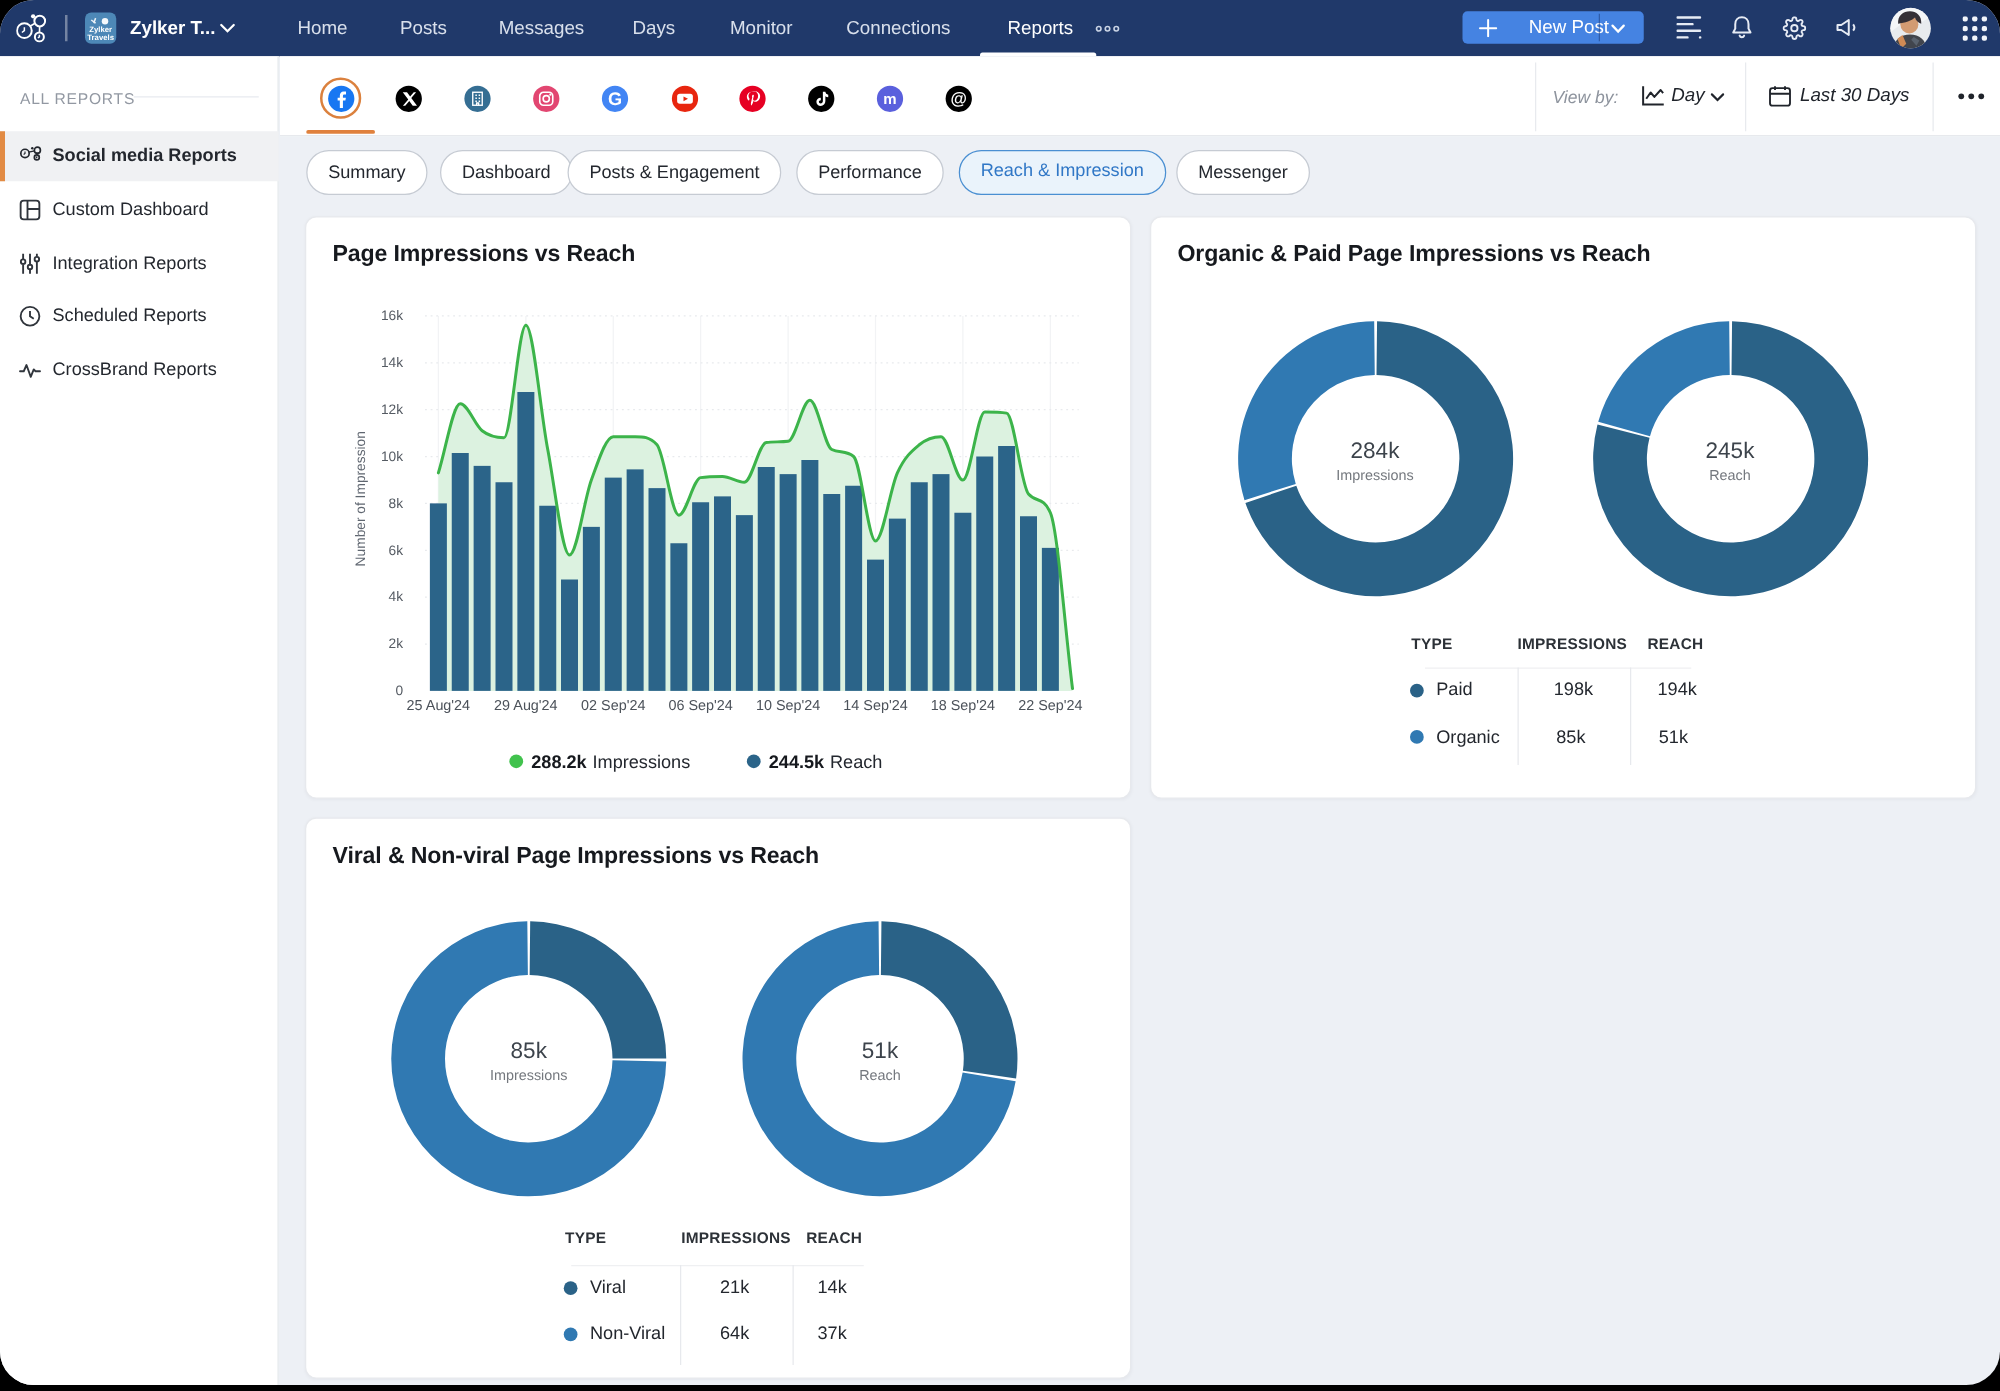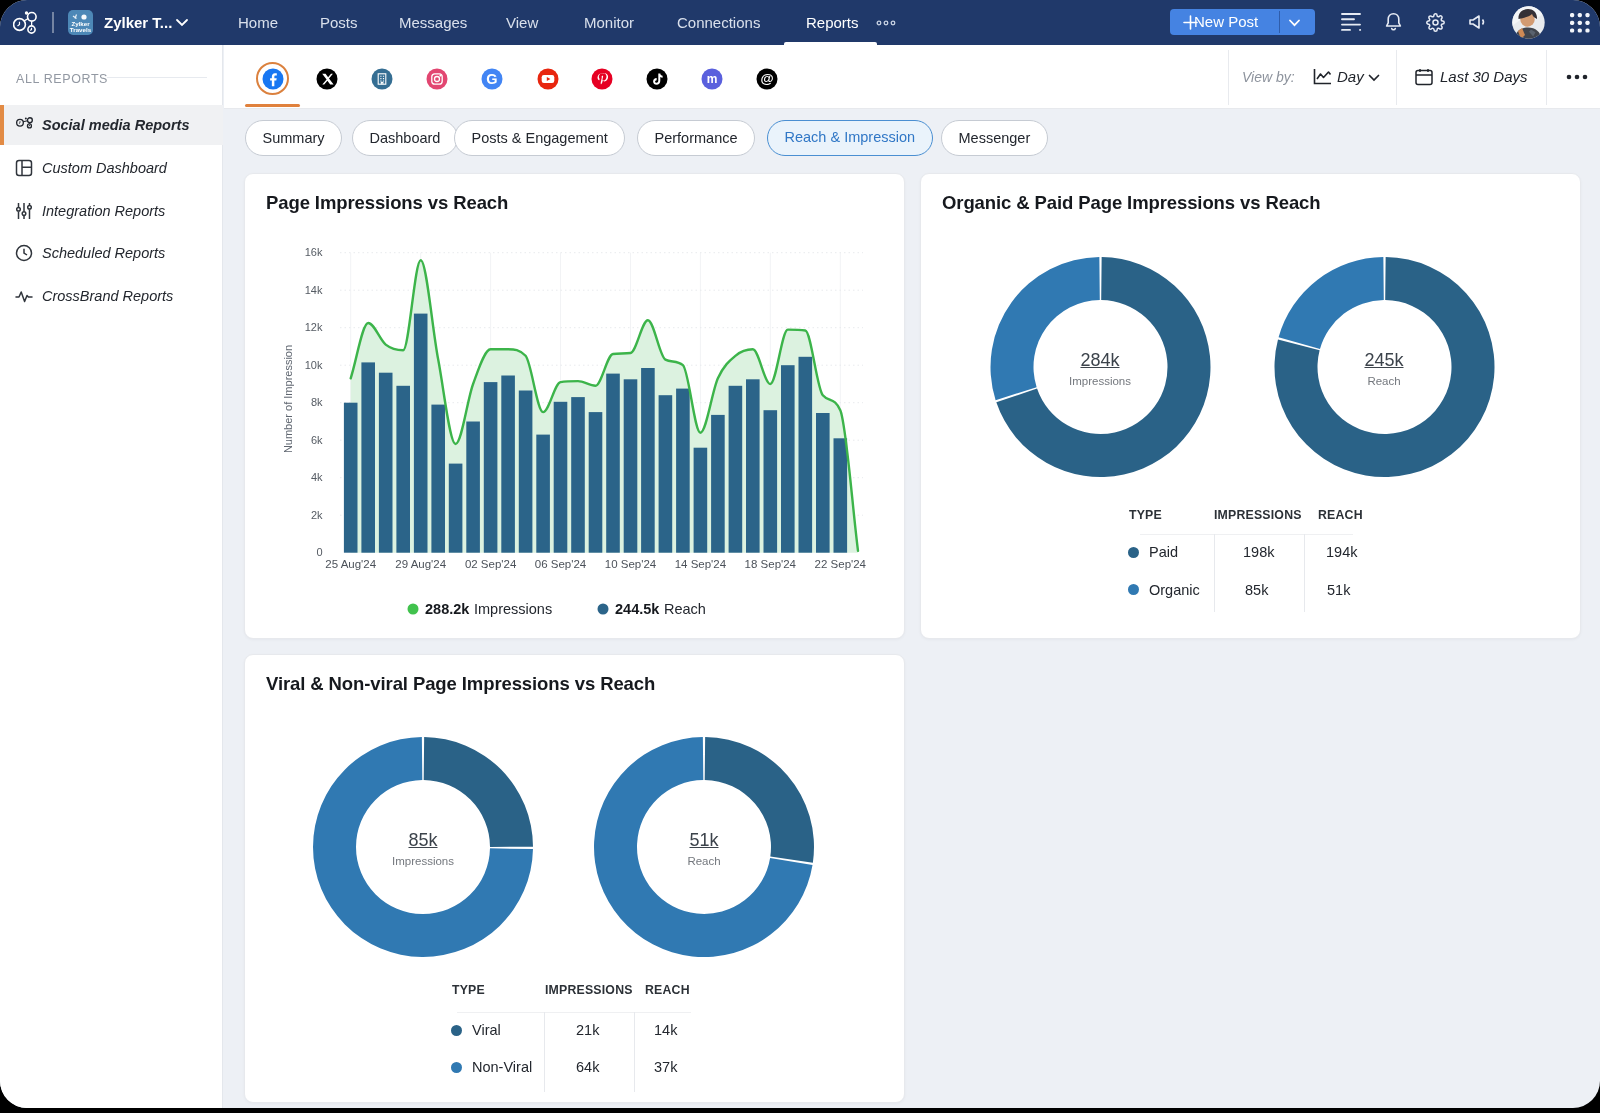--- a/index.html
+++ b/index.html
@@ -7,48 +7,48 @@
 body { font-family:"Liberation Sans", sans-serif; }
 .app { position:absolute; left:0; top:0; width:1600px; height:1108px; border-radius:27px; overflow:hidden; background:#edf0f5; }
 .abs { position:absolute; }
 
 .nav { position:absolute; left:0; top:0; width:1600px; height:45px; background:#20396a; }
 .nav .item { position:absolute; top:0; height:45px; line-height:45px; color:#d9e0ec; font-size:15px; }
 .nav .active { color:#fff; }
 .nav .uline { position:absolute; left:784px; top:42px; width:93px; height:3px; background:#fff; border-radius:2px 2px 0 0; }
 .brandtxt { position:absolute; left:104px; top:0; height:45px; line-height:45px; color:#fff; font-size:15px; font-weight:bold; }
 .newpost { position:absolute; left:1170px; top:9px; width:145px; height:26px; background:#4583e2; border-radius:4px; color:#fff; font-size:15px; }
-.npmain { position:absolute; left:24px; top:0; height:36px; line-height:26px; }
+.npmain { position:absolute; left:53px; top:0; height:36px; line-height:26px; }
 .npdiv { position:absolute; left:109px; top:2px; width:1px; height:22px; background:rgba(25,55,115,.5); }
 
 .side { position:absolute; left:0; top:45px; width:223px; height:1063px; background:#fff; border-right:1px solid #e4e7ec; }
 .side .hdr { position:absolute; left:16px; top:27px; font-size:12.5px; letter-spacing:.6px; color:#9298a2; }
 .side .hline { position:absolute; left:107px; top:32px; width:100px; height:1px; background:#e7eaef; }
 .sitem { position:absolute; left:0; width:223px; height:40px; font-size:14.5px; color:#23272e; }
-.sitem .lbl { position:absolute; left:42px; top:0; height:32px; line-height:40px;font-style:italic; }
+.sitem .lbl { position:absolute; left:42px; top:0; height:32px; line-height:40px; }
 .sitem svg { position:absolute; left:15px; top:11px; }
 .sitem.on { background:#f0f1f3; font-weight:bold; }
 .sitem.on:before { content:""; position:absolute; left:0; top:0; width:4px; height:40px; background:#e28b44; }
 
 .toolbar { position:absolute; left:224px; top:45px; width:1376px; height:64px; background:#fff; border-bottom:1px solid #e7e9ed; }
 .tdiv { position:absolute; top:5px; width:1px; height:55px; background:#e8eaee; }
 .vlab { position:absolute; top:24px; font-size:14px; font-style:italic; color:#8d939d; white-space:nowrap; }
 .ttxt { position:absolute; top:23px; font-size:15px; color:#20242b; white-space:nowrap;font-style:italic; }
 .fbul { position:absolute; left:245px; top:104px; width:55px; height:3px; background:#e0813d; border-radius:2px; }
 
 .chip { position:absolute; top:120px; height:36px; line-height:34px; padding:0 16.5px; border:1px solid #c6cbd3; border-radius:18px; background:#fff; font-size:14.5px; color:#23272e; }
 .chip.on { border:1.5px solid #4a8fd2; background:#eaf3fb; color:#3077c6; line-height:33px; }
 
 .card { position:absolute; background:#fff; border:1px solid #e7e9ed; border-radius:9px; box-shadow:0 1px 3px rgba(25,35,55,.04); }
 .card h3 { position:absolute; left:21px; top:18px; font-size:18.5px; font-weight:700; color:#16191e; letter-spacing:-.1px; }
 .axl { font-size:11px; fill:#555b63; font-family:"Liberation Sans",sans-serif; }
 .axd { font-size:11.5px; fill:#4c525a; font-family:"Liberation Sans",sans-serif; }
 .lg  { font-size:14.5px; fill:#23272e; font-family:"Liberation Sans",sans-serif; }
 .lgb { font-size:14.5px; font-weight:bold; fill:#16191e; font-family:"Liberation Sans",sans-serif; }
-.dval { position:absolute; width:160px; text-align:center; font-size:18px; color:#3c434b;text-decoration:underline; }
+.dval { position:absolute; width:160px; text-align:center; font-size:18px; color:#3c434b; }
 .dsub { position:absolute; width:160px; text-align:center; font-size:11.5px; color:#74787e; }
 .thead { position:absolute; font-size:12.3px; font-weight:bold; color:#2c3137; letter-spacing:.2px; }
 .trow { position:absolute; font-size:14.5px; color:#23272e; }
 .dot { position:absolute; width:11px; height:11px; border-radius:50%; }
 .tline { position:absolute; background:#e7e9ed; }
 </style>
 </head>
 <body>
 <div class="app">
 
@@ -72,21 +72,21 @@
         <text x="12.5" y="22" text-anchor="middle" font-size="6.2" font-weight="bold" fill="#fff" font-family="Liberation Sans">Travels</text>
       </svg>
     </div>
     <div class="brandtxt">Zylker T...</div>
     <svg class="abs" style="left:175px;top:18px" width="14" height="9" viewBox="0 0 14 9">
         <path d="M2 2l5 5 5-5" stroke="#fff" stroke-width="1.8" fill="none" stroke-linecap="round"></path>
       </svg>
     <div class="item" style="left:238px">Home</div>
     <div class="item" style="left:320px">Posts</div>
     <div class="item" style="left:399px">Messages</div>
-    <div class="item" style="left:506px">View</div>
+    <div class="item" style="left:506px">Days</div>
     <div class="item" style="left:584px">Monitor</div>
     <div class="item" style="left:677px">Connections</div>
     <div class="item active" style="left:806px">Reports</div>
     <div class="uline"></div>
     <svg class="abs" style="left:876px;top:19.5px" width="21" height="6" viewBox="0 0 21 6">
         <g fill="none" stroke="#c9d3e4" stroke-width="1.3">
           <circle cx="3" cy="3" r="1.8"></circle>
           <circle cx="10" cy="3" r="1.8"></circle>
           <circle cx="17" cy="3" r="1.8"></circle>
         </g>

